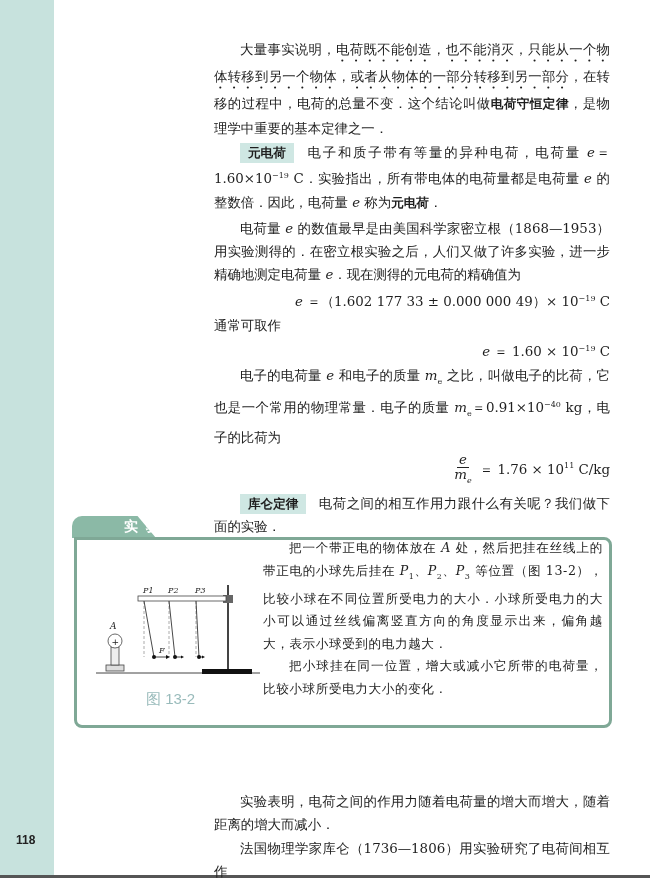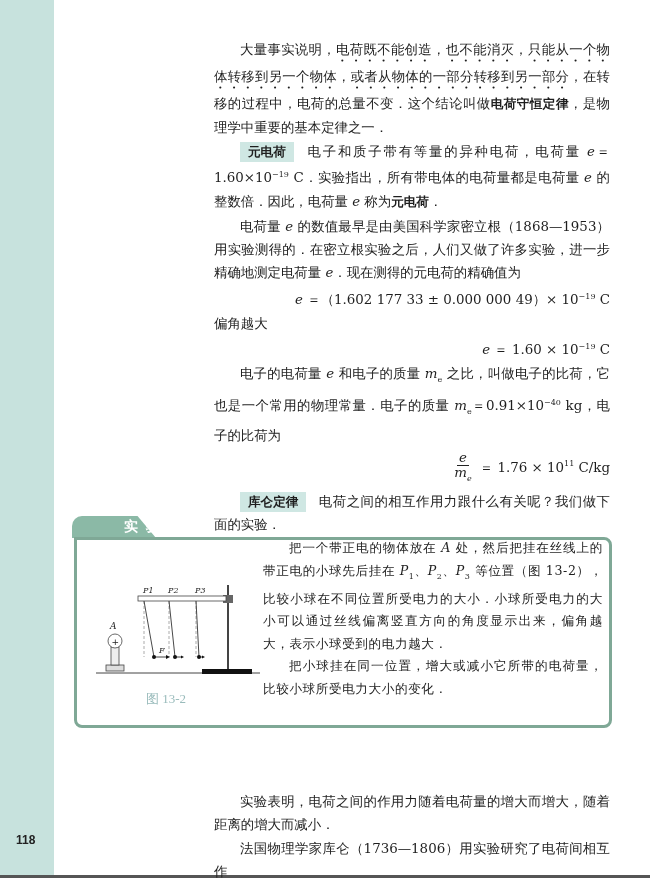--- a/index.html
+++ b/index.html
@@ -21,21 +21,21 @@
   .bottom-rule {
     position: absolute; left: 0; top: 875px; width: 650px; height: 3px; background: #555;
   }
   .text-block {
     position: absolute; left: 214px; width: 396px;
     font-size: 13.4px; line-height: 23.4px; text-align: justify;
   }
   .para { margin: 0; text-indent: 26px; }
   .para.noindent { text-indent: 0; }
   .dot { text-emphasis: dot; -webkit-text-emphasis: dot; text-emphasis-position: under; -webkit-text-emphasis-position: under; }
-  .bold { font-family: Liberation Serif, serif; font-weight: bold; font-size: 12.6px; }
+  .bold { font-family: Liberation Mono, monospace; font-weight: bold; font-size: 12.6px; }
   .term-label {
     display: inline-block; background: #cfe7e3;
     font-family: "DejaVu Sans", "Liberation Sans", sans-serif; font-weight: bold;
     font-size: 12.6px; padding: 0 8px; margin-right: 12px; text-indent: 0; line-height: 20px;
   }
   .formula { text-align: right; margin: 0; text-indent: 0; }
   i.var { font-style: italic; }
   sup, sub { font-size: 8px; }
   .frac { display: inline-flex; flex-direction: column; align-items: center; vertical-align: middle; line-height: 14px; margin-right: 4px; }
   .frac .num { border-bottom: 1px solid #222; padding: 0 2px; font-style: italic; }
@@ -58,41 +58,41 @@
     border-top-right-radius: 8px;
   }
   .exp-topline { position: absolute; left: 150px; top: 537px; width: 450px; height: 3px; background: #7fa896; }
   .exp-text {
     position: absolute; left: 263px; top: 537px; width: 340px;
     font-size: 12.6px; line-height: 22.5px; letter-spacing: 0.6px; text-align: justify;
   }
   .exp-text p { margin: 0; text-indent: 26px; }
   .figure { position: absolute; left: 92px; top: 585px; width: 170px; height: 120px; }
   .fig-caption {
-    position: absolute; left: 146px; top: 690px; font-size: 13px; color: #9bb;
-    font-family: Liberation Serif, serif;
+    position: absolute; left: 146px; top: 690px; font-size: 15px; color: #9bb;
+    font-family: Liberation Sans, sans-serif;
   }
 </style>
 </head>
 <body>
 
 <div class="sidebar"></div>
 <div class="page-number">118</div>
 <div class="bottom-rule"></div>
 
 <div class="text-block" style="top:38px;">
   <p class="para"><span>大量事实说明，</span><span class="dot">电荷既不能创造，也不能消灭，只能从一个物体转移到另一个物体，或者从物体的一部分转移到另一部分</span><span>，在转移的过程中，电荷的总量不变．这个结论叫做</span><span class="bold">电荷守恒定律</span><span>，是物理学中重要的基本定律之一．</span></p>
 
   <p class="para" style=""><span class="term-label">元电荷</span><span>电子和质子带有等量的异种电荷，电荷量 </span><i class="var">e</i><span>＝1.60×10</span><sup>−19</sup><span> C．实验指出，所有带电体的电荷量都是电荷量 </span><i class="var">e</i><span> 的整数倍．因此，电荷量 </span><i class="var">e</i><span> 称为</span><span class="bold">元电荷</span><span>．</span></p>
 
   <p class="para"><span>电荷量 </span><i class="var">e</i><span> 的数值最早是由美国科学家密立根（1868—1953）用实验测得的．在密立根实验之后，人们又做了许多实验，进一步精确地测定电荷量 </span><i class="var">e</i><span>．现在测得的元电荷的精确值为</span></p>
 
   <p class="formula"><i class="var">e</i><span> ＝（1.602 177 33 ± 0.000 000 49）× 10</span><sup>−19</sup><span> C</span></p>
 
-  <p class="para noindent">偏角越大</p>
+  <p class="para noindent">通常可取作</p>
 
   <p class="formula"><i class="var">e</i><span> ＝ 1.60 × 10</span><sup>−19</sup><span> C</span></p>
 
   <p class="para"><span>电子的电荷量 </span><i class="var">e</i><span> 和电子的质量 </span><i class="var">m</i><sub>e</sub><span> 之比，叫做电子的比荷，它也是一个常用的物理常量．电子的质量 </span><i class="var">m</i><sub>e</sub><span>＝0.91×10</span><sup>−40</sup><span> kg，电子的比荷为</span></p>
 
   <p class="formula" style="margin:4px 0;"><span class="frac">
         <span class="num">e</span>
         <span class="den"><span>m</span><sub>e</sub></span>
       </span><span> ＝ 1.76 × 10</span><sup>11</sup><span> C/kg</span></p>
 

